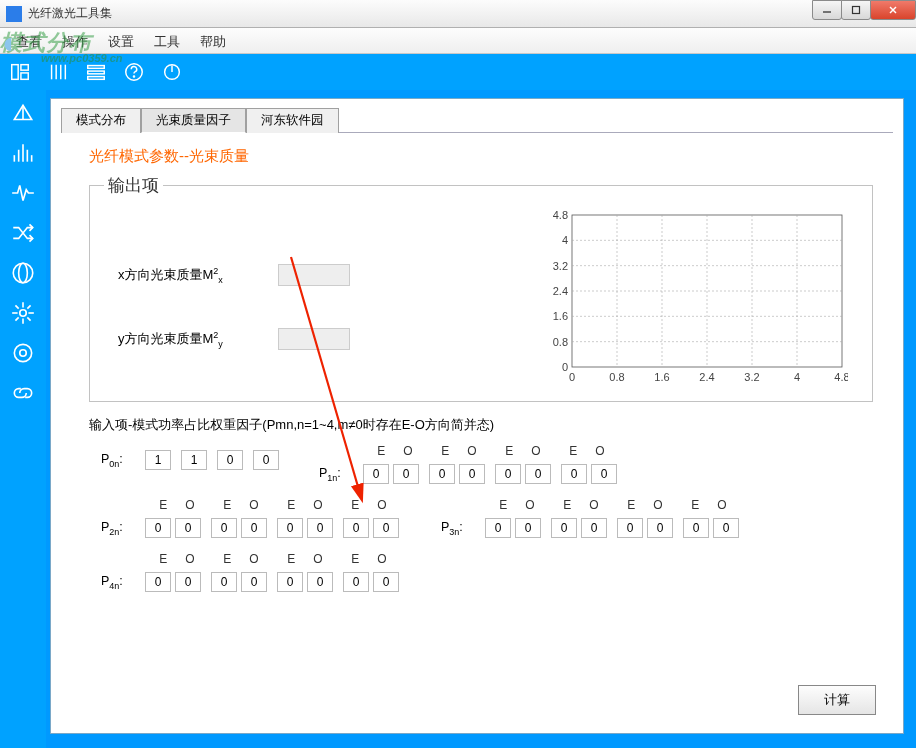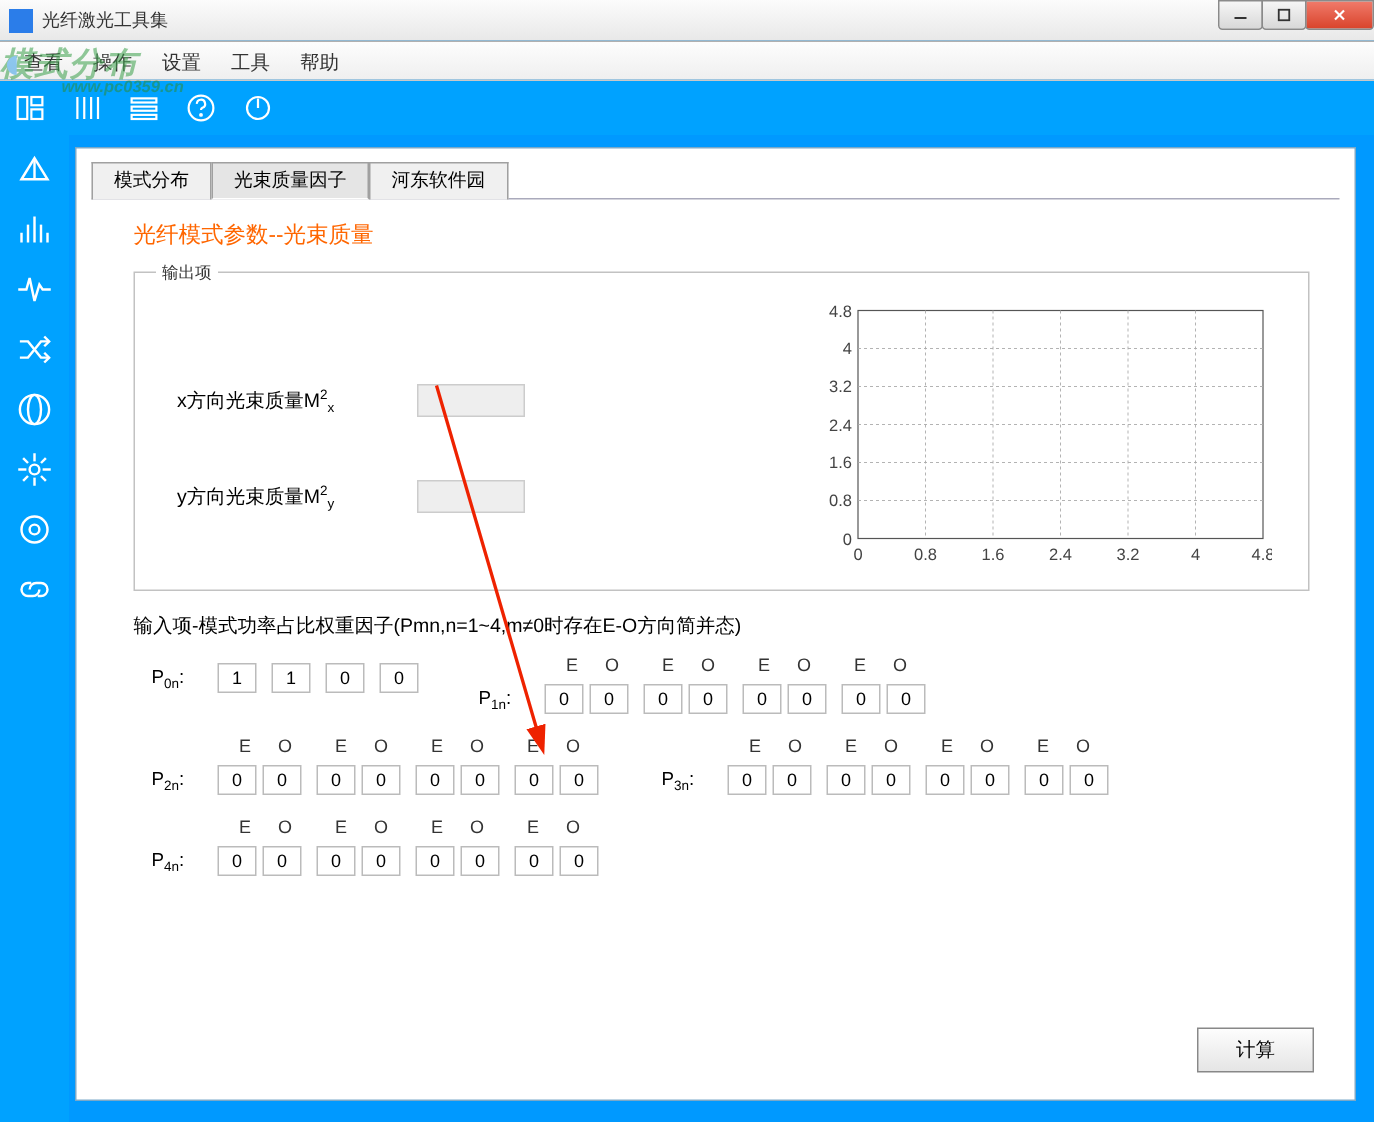--- a/index.html
+++ b/index.html
@@ -37,21 +37,21 @@
 .content { background: #fff; border: 1px solid #7aa8c8; height: 100%; padding: 8px 10px 10px 10px; position: relative; }
 
 
 .tabstrip { display: flex; border-bottom: 1px solid #aab; height: 26px; }
 .tab { border: 1px solid #a0a0a0; border-bottom: none; background: #f0f0f0; font-size: 12.5px; padding: 3px 14px; margin-right: 0; position: relative; top: 1px; }
 .tab.active { background: #e5e5e5; border-bottom: 1px solid #fff; }
 
 .section-title { color: #ff6600; font-size: 15px; margin: 14px 0 8px 28px; }
 
 fieldset.group { border: 1px solid #c2c2c2; margin: 0 20px 14px 28px; padding: 12px 14px 16px 14px; position: relative; }
-fieldset.group > legend { font-size: 11px; color: #333; padding: 0 4px; }
+fieldset.group > legend { font-size: 17px; color: #333; padding: 0 4px; }
 
 .output-row { display: flex; align-items: center; gap: 30px; }
 .output-left { display: flex; flex-direction: column; gap: 42px; padding-top: 20px; padding-left: 14px; }
 .out-pair { display: flex; align-items: center; gap: 30px; }
 .out-label { font-size: 13px; width: 130px; }
 .out-label sup,.out-label sub { font-size: 9px; }
 .out-field { width: 72px; height: 22px; background: #eee; border: 1px solid #ccc; }
 
 
 .chart { width: 310px; height: 176px; position: relative; margin-left: auto; margin-right: 10px; }

